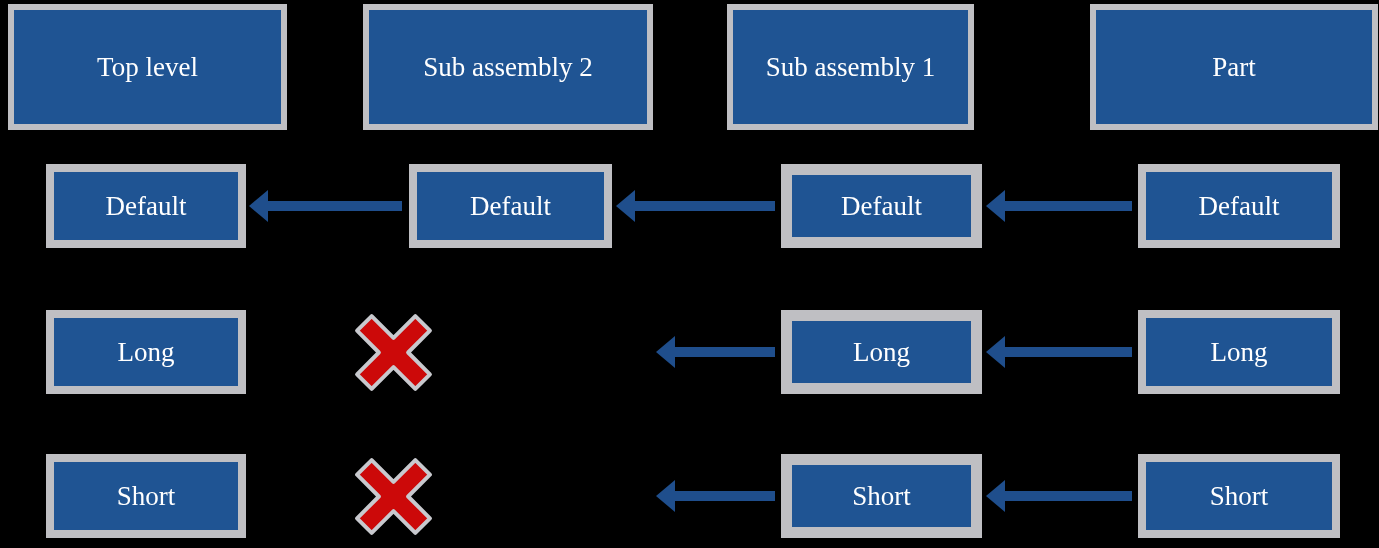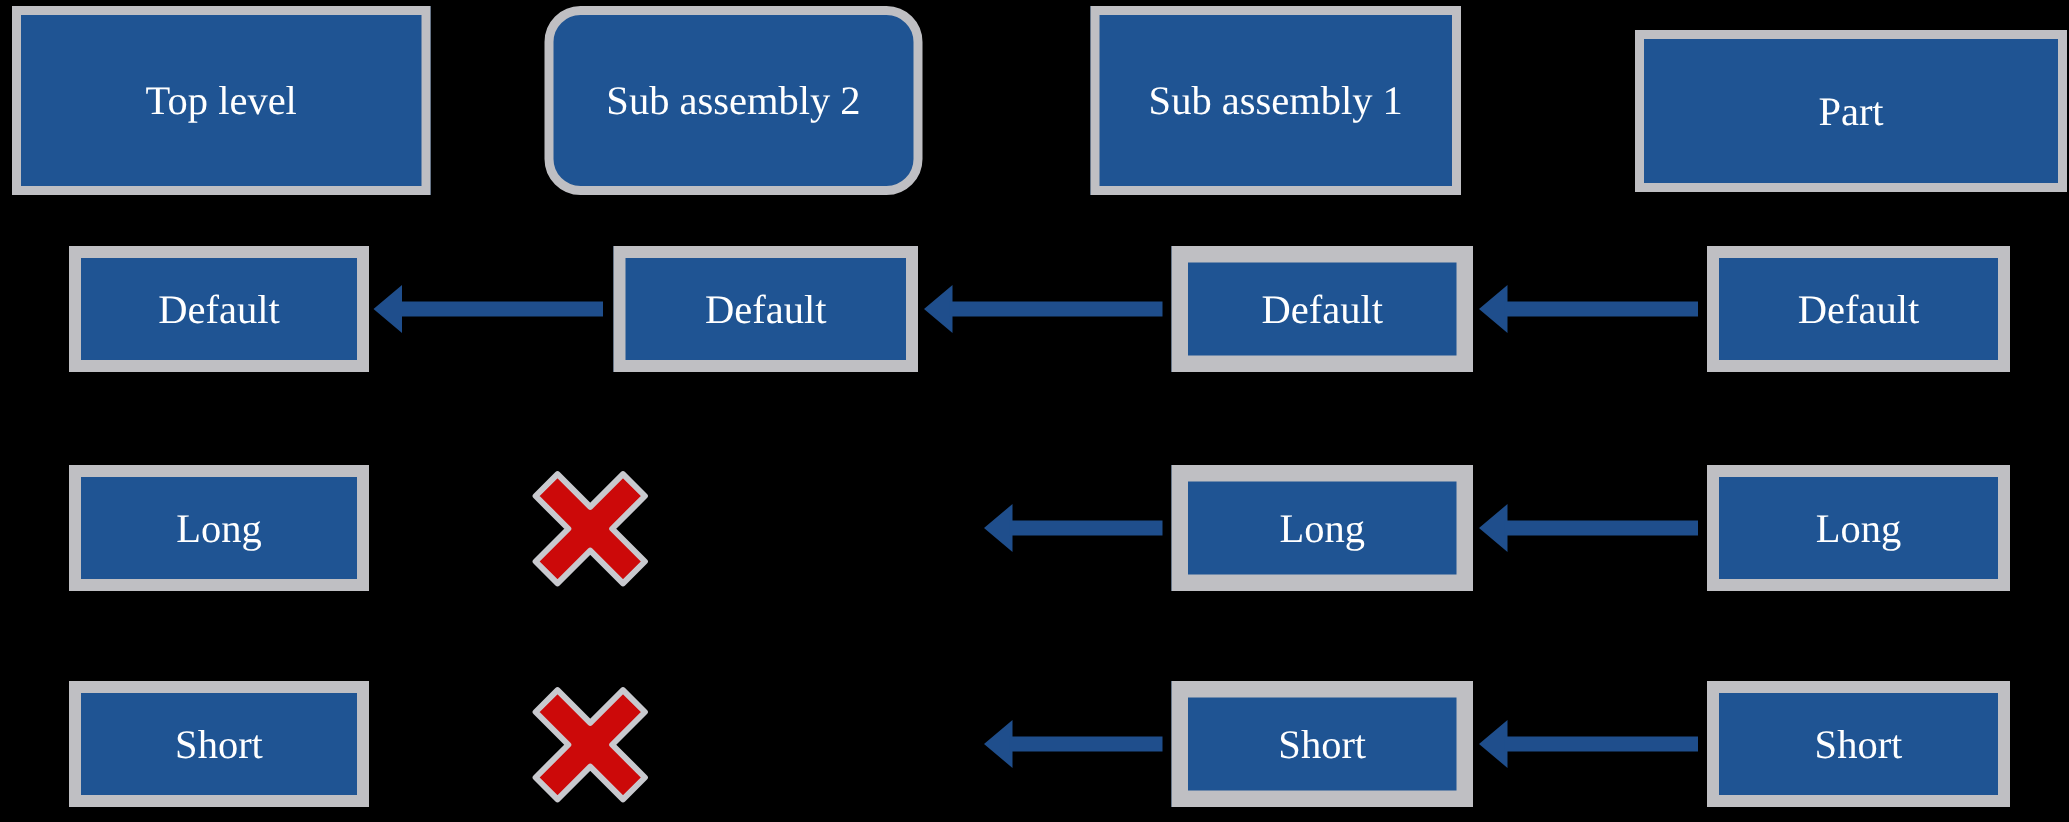--- a/index.html
+++ b/index.html
@@ -48,27 +48,27 @@
   }
 </style>
 </head>
 <body>
 
 <div class="canvas">
 
   <div class="box header" style="left:8px; top:4px; width:279px; height:126px;">
     <span>Top level</span>
   </div>
-  <div class="box header" style="left:363px; top:4px; width:252px; height:126px;border-radius:24px;">
+  <div class="box header" style="left:363px; top:4px; width:290px; height:126px;">
     <span>Sub assembly 2</span>
   </div>
   <div class="box header" style="left:727px; top:4px; width:247px; height:126px;">
     <span>Sub assembly 1</span>
   </div>
-  <div class="box header" style="left:1090px; top:20px; width:288px; height:108px;">
+  <div class="box header" style="left:1090px; top:4px; width:288px; height:126px;">
     <span>Part</span>
   </div>
 
   <div class="box cell" style="left:46px; top:164px; width:200px; height:84px;">
     <span>Default</span>
   </div>
   <div class="arrow" style="left:249px; top:190px; width:153px;">
     <span class="head"></span>
     <span class="shaft"></span>
   </div>

